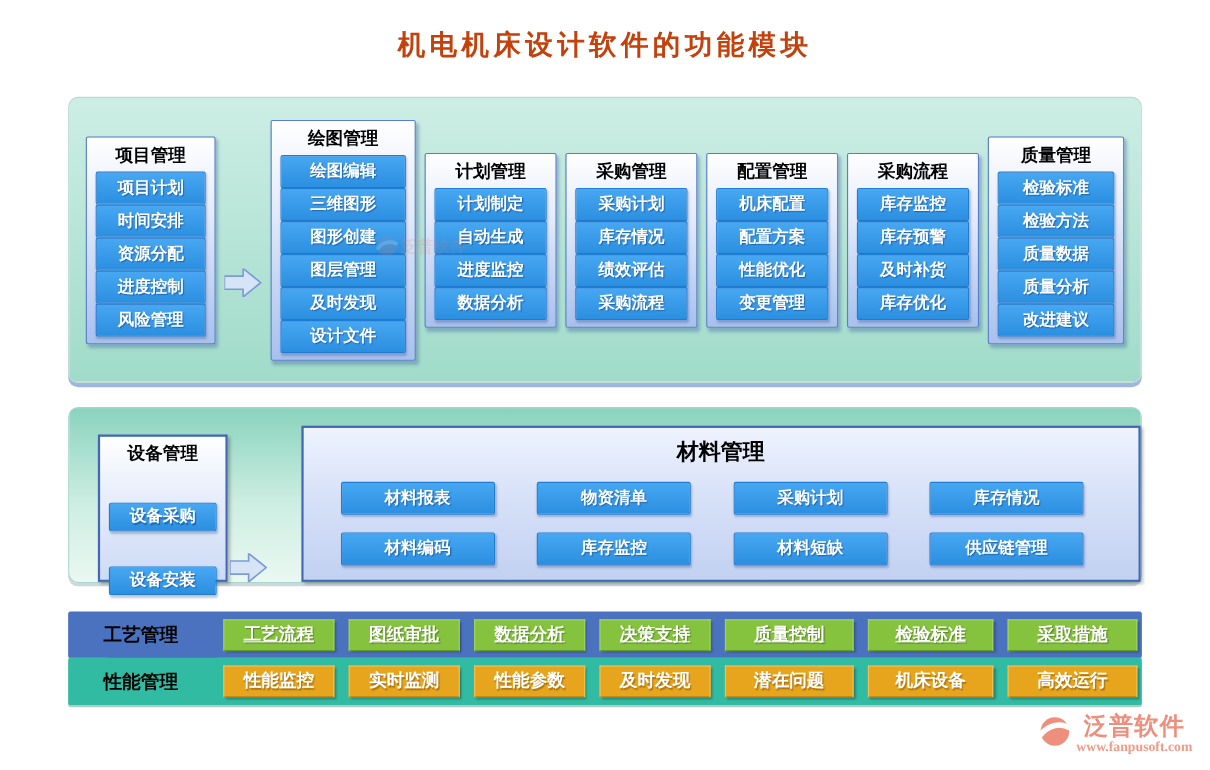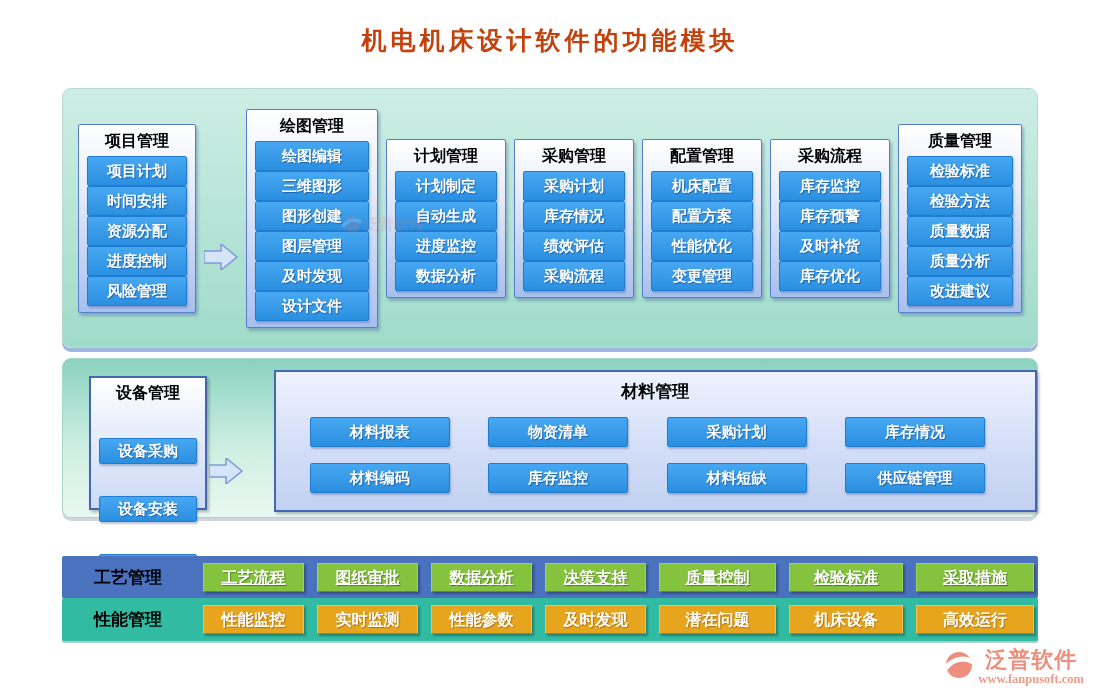--- a/index.html
+++ b/index.html
@@ -32,38 +32,38 @@
               color:#ffffff; font-weight:bold; font-size:15px; text-align:center;
               height:30px; line-height:28px;
               text-shadow:1px 1px 1px rgba(15,60,120,.55);
               box-shadow:1px 2px 2px rgba(40,70,130,.30); cursor:pointer; }
 
   
   .flow-arrow { display:flex; align-items:center; justify-content:center; width:34px; }
   .panel1 .flow-arrow { margin-top:78px; height:26px; }
 
   
-  .panel2 { position:absolute; left:62px; top:358px; width:976px; height:160px;
+  .panel2 { position:absolute; left:62px; top:370px; width:976px; height:160px;
             background:linear-gradient(180deg,#8ad3be 0%,#cdeee2 55%,#eaf8f2 100%);
             border-radius:9px; border:1px solid #a5d6c8;
             box-shadow:0 3px 0 rgba(150,165,185,.45);
-            display:flex; align-items:center; }
+            display:flex; align-items:flex-end; }
   .equip-box { margin:10px 0 0 26px; width:122px; height:134px;
                background:linear-gradient(180deg,#ffffff 0%,#e8eefb 40%,#cddbf6 100%);
                border:2px solid #4466b4; box-shadow:2px 2px 3px rgba(0,0,0,.28);
                display:flex; flex-direction:column; }
   .equip-header { text-align:center; font-size:16px; font-weight:bold; padding:5px 0 0; }
   .equip-items { flex:1; display:flex; flex-direction:column;
                  justify-content:space-around; padding:2px 8px 6px; }
   .equip-items .btn-blue { height:26px; line-height:24px;margin-top:32px; }
   .panel2 .flow-arrow { margin-top:66px; width:40px; }
   .material-panel { margin:6px 0 0 28px; width:790px; height:142px;
                     background:linear-gradient(180deg,#eef3fe 0%,#d7e1f8 45%,#c2d1f2 100%);
                     border:2px solid #4466b4; box-shadow:2px 2px 3px rgba(0,0,0,.28); }
-  .material-title { text-align:center; font-size:17px; font-weight:bold; padding-top:8px; }
+  .material-title { text-align:center; font-size:20px; font-weight:bold; padding-top:8px; }
   .mat-row { display:flex; justify-content:space-between; padding:0 50px 0 34px;
              margin-top:14px; }
   .mat-row:last-child { margin-top:16px; }
   .mat-btn { width:140px; height:30px; line-height:28px; }
 
   
   .bar { position:absolute; left:62px; width:976px; display:flex; align-items:center;
          border-radius:2px; }
   .bar1 { top:556px; height:42px; background:#4a72bf; box-shadow:0 1px 0 rgba(40,60,110,.4); }
   .bar2 { top:598px; height:43px; background:#31bba2; box-shadow:0 2px 0 rgba(30,110,95,.35); }

